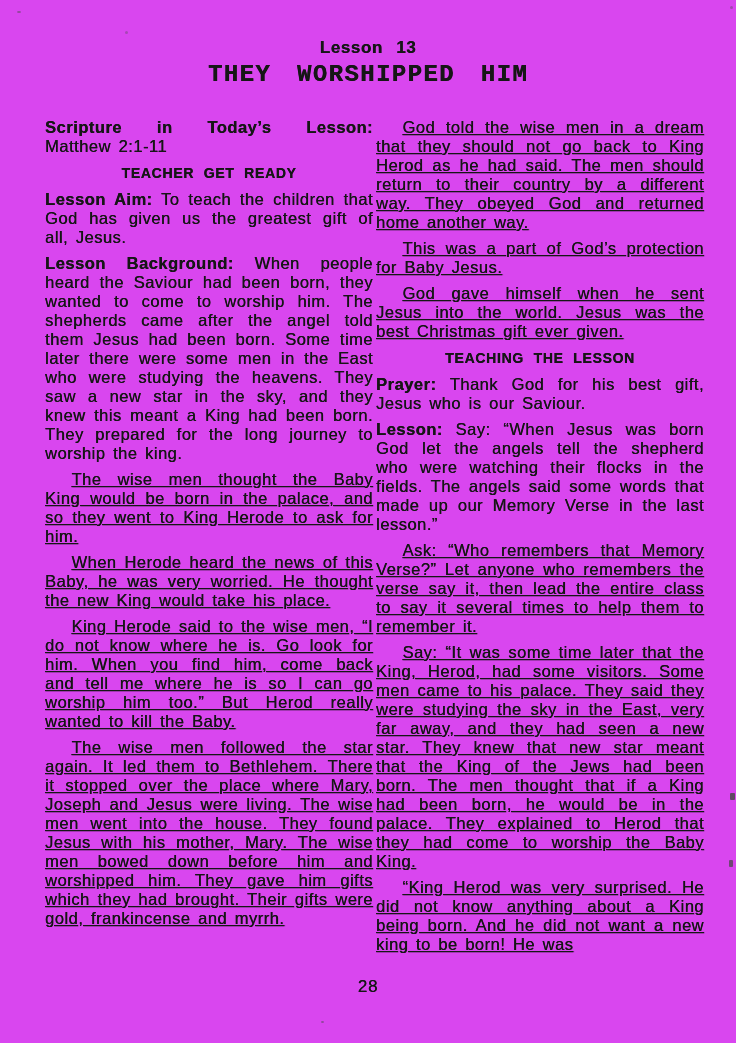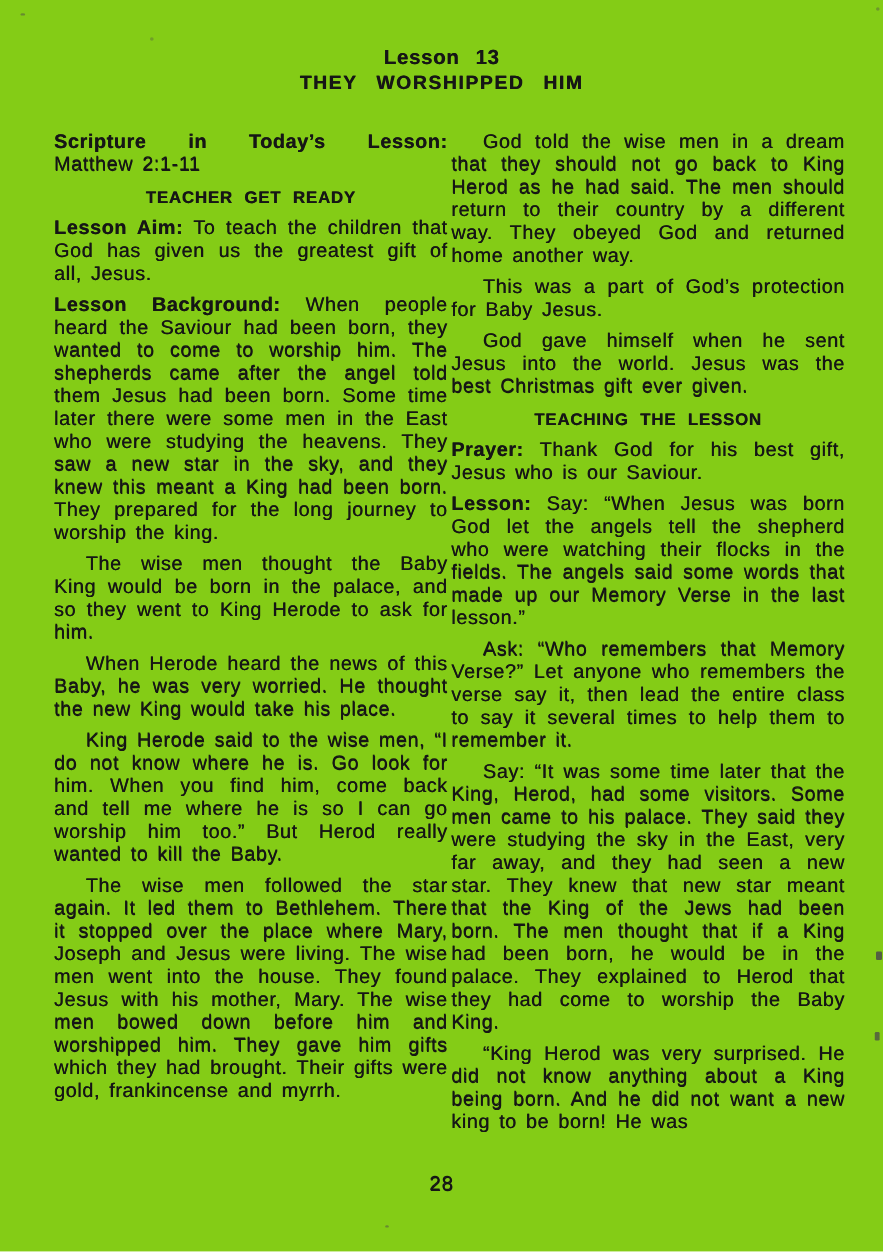--- a/index.html
+++ b/index.html
@@ -1,48 +1,49 @@
 <!DOCTYPE html>
 <html><head>
 <meta charset="utf-8">
 <style>
   html, body { margin: 0; padding: 0; background: #ffffff; }
   .page {
     position: relative;
     width: 736px;
     height: 1043px;
-    background: #84cc16;
+    background: #d946ef;
     color: #161616;
     font-family: "Liberation Sans", "DejaVu Sans", sans-serif;
     overflow: hidden;
   }
   .masthead { padding-top: 38px; text-align: center; }
   .lesson-label {
     font-size: 17px; font-weight: 700;
     letter-spacing: 0.6px; word-spacing: 8px;
     text-shadow: 0.3px 0.3px 0 currentColor;
   }
   .title {
-    margin: 3px 0 16px; font-size: 16px; font-weight: 700;
+    margin: 3px 0 16px; font-size: 24px; font-weight: 700;
     letter-spacing: 1.4px; word-spacing: 10px;
     text-shadow: 0.4px 0.4px 0 currentColor;
+    font-family: Liberation Mono, monospace;
   }
   .columns {
     display: flex; gap: 3px;
     margin: 30px 32px 0 45px;
     text-shadow: 0.3px 0.3px 0 currentColor;
   }
   .col { flex: 1; min-width: 0; }
   .col p {
     margin: 0 0 7px;
     font-size: 16.5px; line-height: 19px;
     letter-spacing: 0.5px; word-spacing: 2.5px;
     text-align: justify;
   }
-  .indent { text-indent: 1.6em; }
+  .indent { text-indent: 1.6em; text-decoration: underline; }
   .lead { font-weight: 700; }
   h2.section {
     font-size: 14px; font-weight: 700; text-align: center;
     margin: 9px 0 9px; letter-spacing: 0.7px; word-spacing: 5px;
   }
   .scripture .stretch {
     display: block; font-weight: 700;
     text-align: justify; text-align-last: justify;
   }
   .scripture .ref { display: block; text-align: left; }

